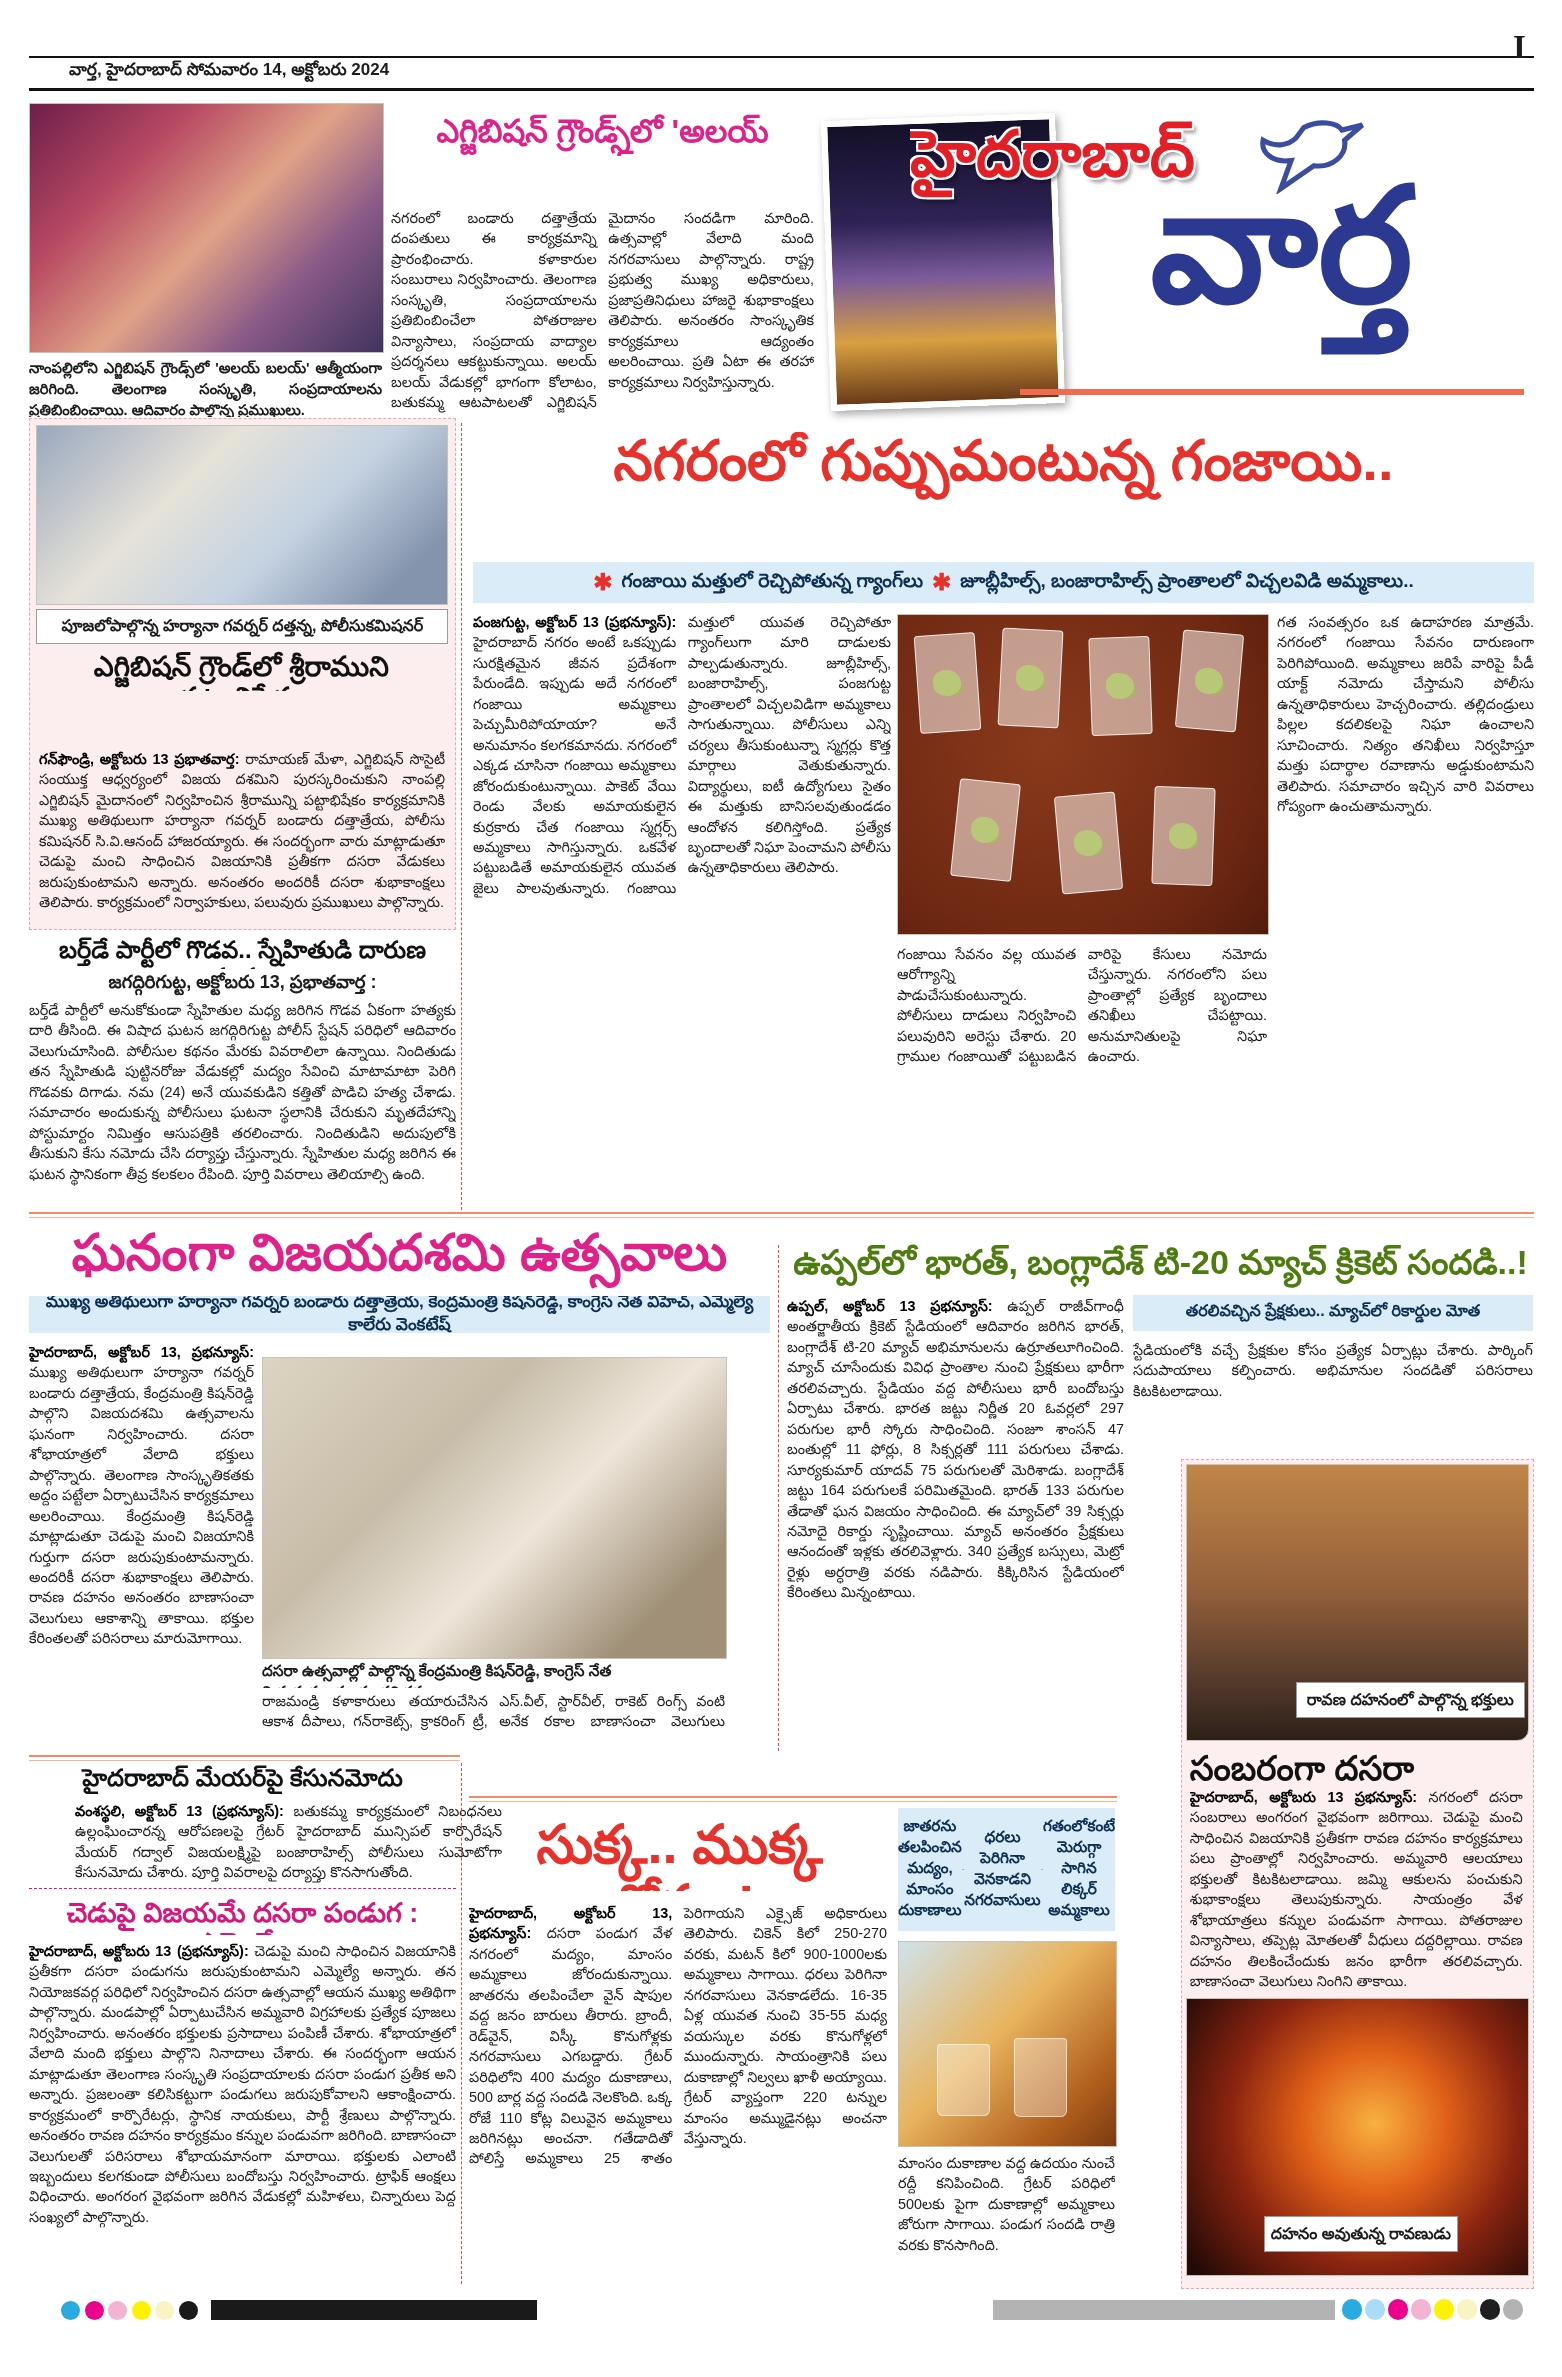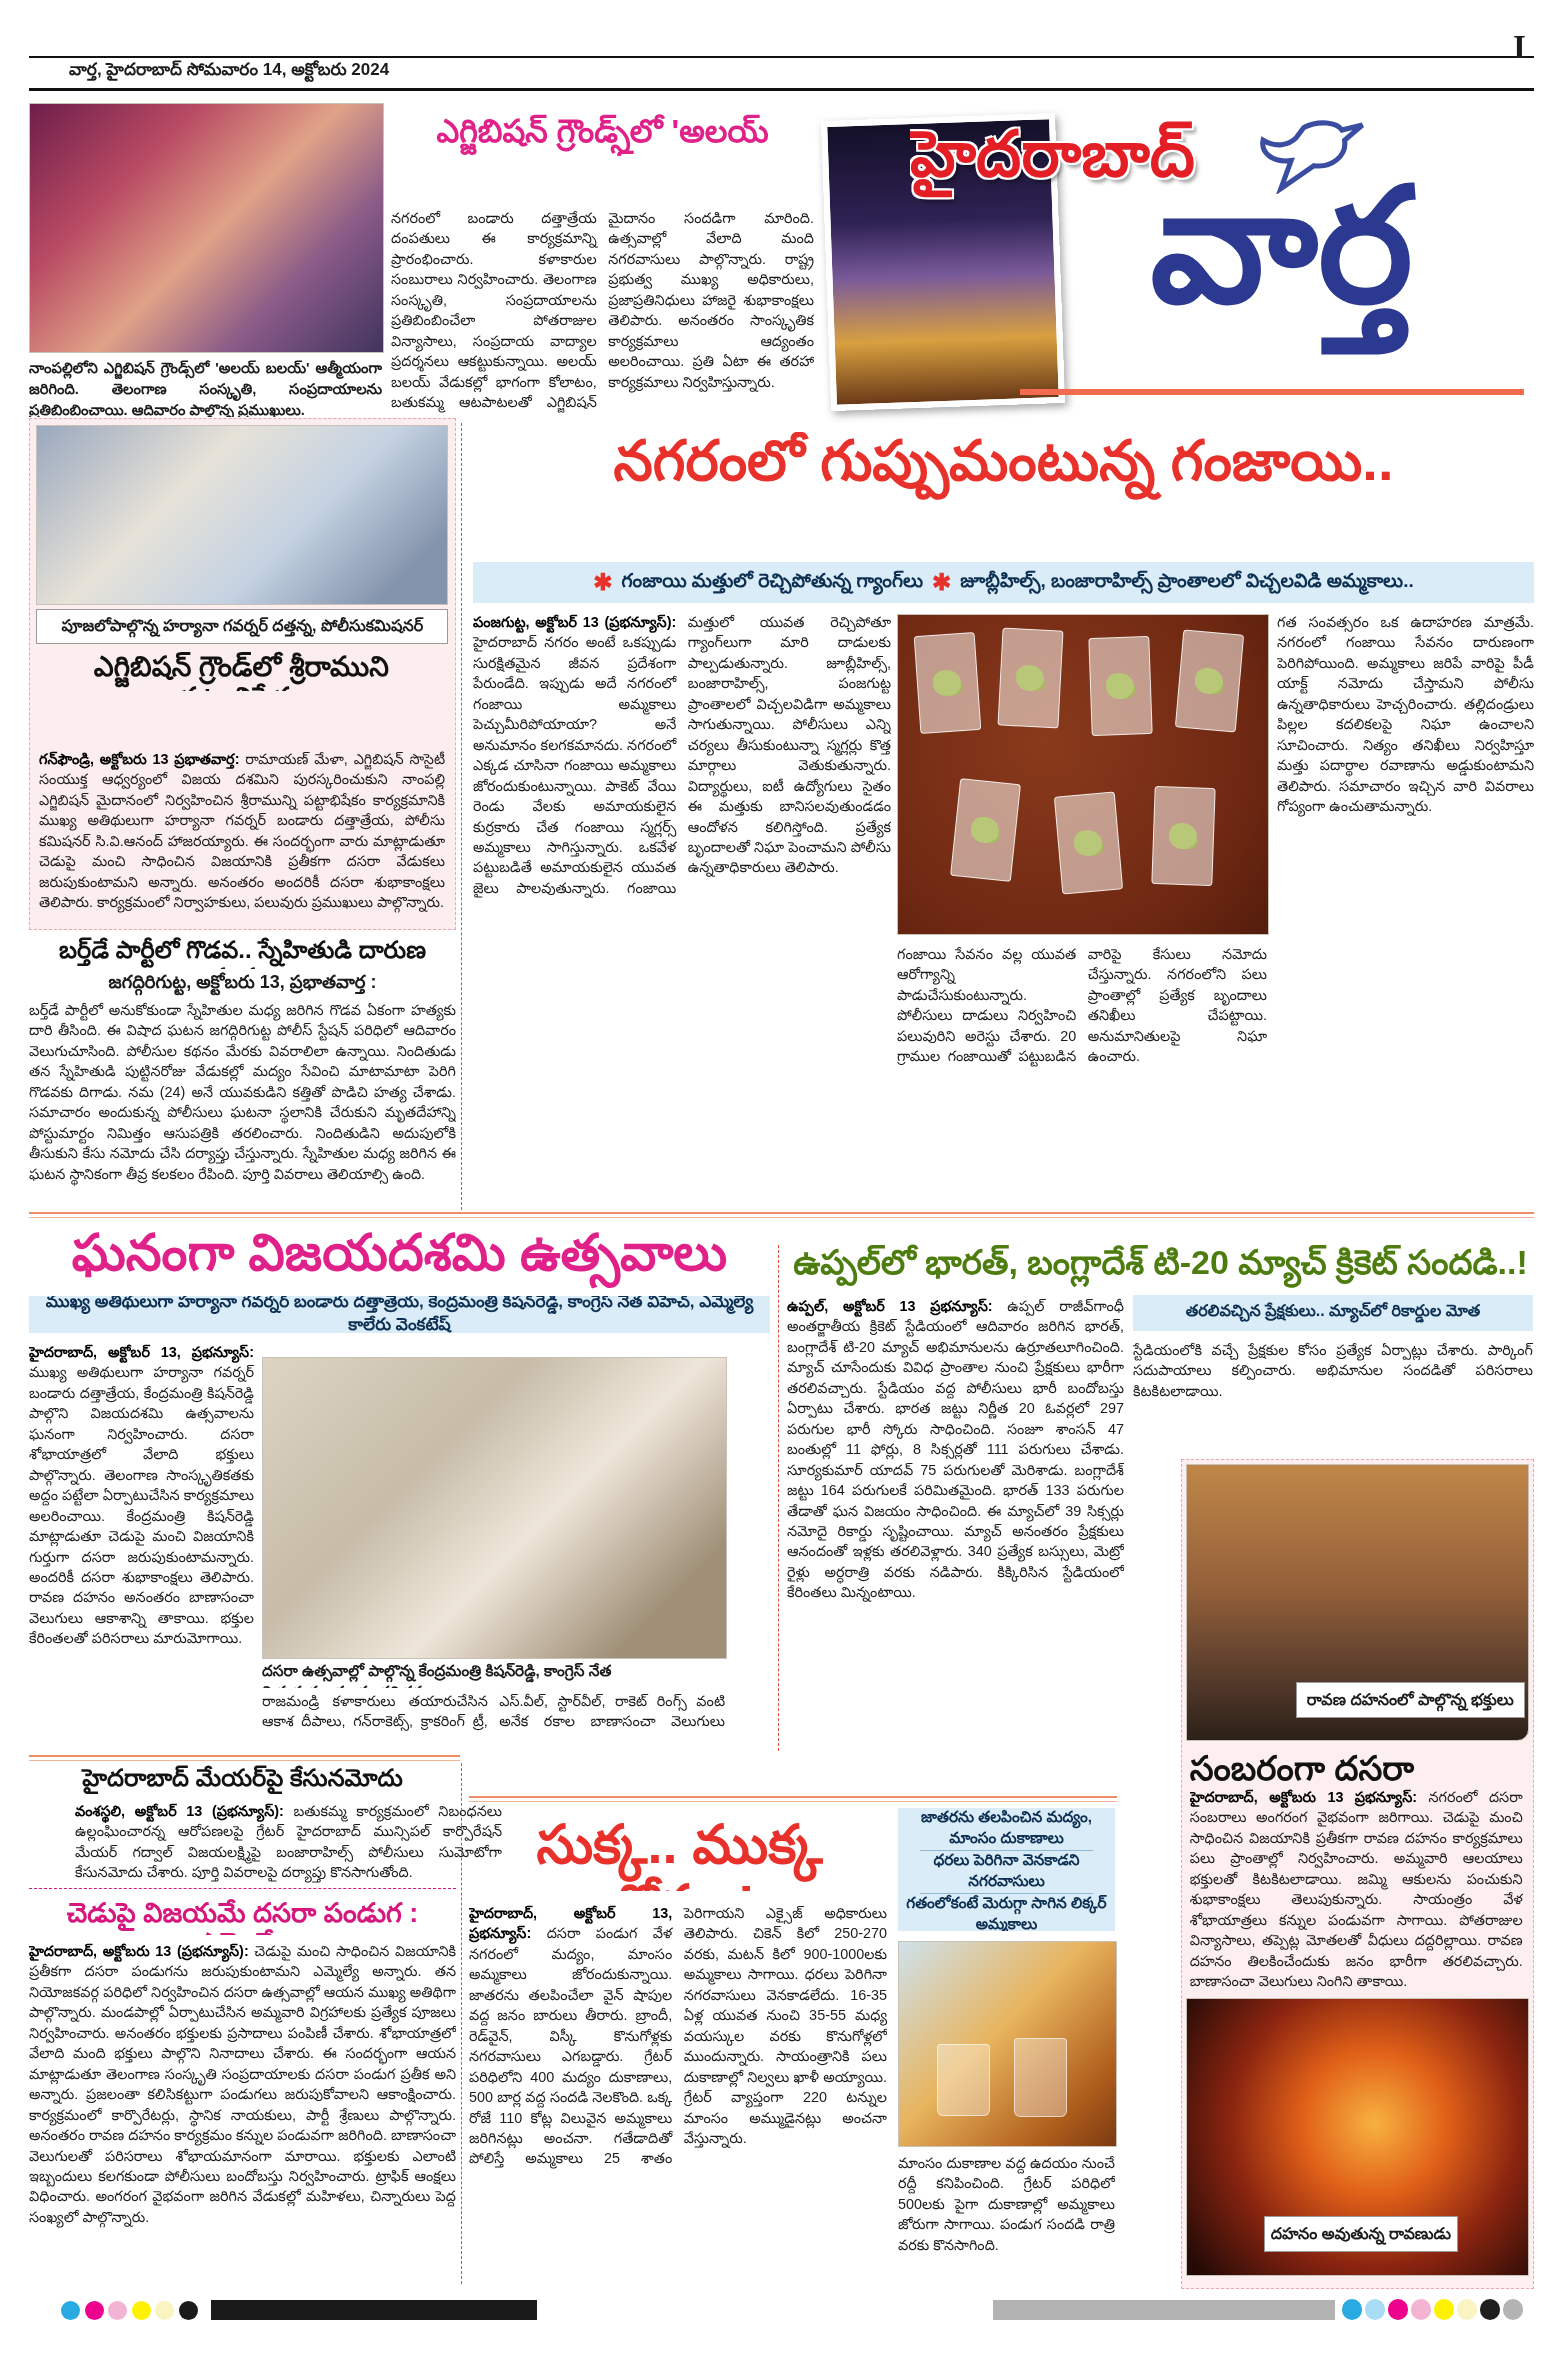--- a/index.html
+++ b/index.html
@@ -148,21 +148,21 @@
   <div class="abs body-txt" style="left:29px;top:1941px;width:427px;height:342px;">
     <b>హైదరాబాద్, అక్టోబరు 13 (ప్రభన్యూస్):</b>
     <span>చెడుపై మంచి సాధించిన విజయానికి ప్రతీకగా దసరా పండుగను జరుపుకుంటామని ఎమ్మెల్యే అన్నారు. తన నియోజకవర్గ పరిధిలో నిర్వహించిన దసరా ఉత్సవాల్లో ఆయన ముఖ్య అతిథిగా పాల్గొన్నారు. మండపాల్లో ఏర్పాటుచేసిన అమ్మవారి విగ్రహాలకు ప్రత్యేక పూజలు నిర్వహించారు. అనంతరం భక్తులకు ప్రసాదాలు పంపిణీ చేశారు. శోభాయాత్రలో వేలాది మంది భక్తులు పాల్గొని నినాదాలు చేశారు. ఈ సందర్భంగా ఆయన మాట్లాడుతూ తెలంగాణ సంస్కృతి సంప్రదాయాలకు దసరా పండుగ ప్రతీక అని అన్నారు. ప్రజలంతా కలిసికట్టుగా పండుగలు జరుపుకోవాలని ఆకాంక్షించారు. కార్యక్రమంలో కార్పొరేటర్లు, స్థానిక నాయకులు, పార్టీ శ్రేణులు పాల్గొన్నారు. అనంతరం రావణ దహనం కార్యక్రమం కన్నుల పండువగా జరిగింది. బాణాసంచా వెలుగులతో పరిసరాలు శోభాయమానంగా మారాయి. భక్తులకు ఎలాంటి ఇబ్బందులు కలగకుండా పోలీసులు బందోబస్తు నిర్వహించారు. ట్రాఫిక్ ఆంక్షలు విధించారు. అంగరంగ వైభవంగా జరిగిన వేడుకల్లో మహిళలు, చిన్నారులు పెద్ద సంఖ్యలో పాల్గొన్నారు.</span>
   </div>
 
   <div class="vdash" style="left:461px;top:1763px;height:521px;"></div>
 
   <div class="sep" style="left:469px;top:1796px;width:648px;"></div>
   <div class="abs headline" style="left:469px;top:1814px;width:421px;height:77px;font-size:54px;color:#e8312a;">సుక్క.. ముక్క జోరు..!</div>
   <div class="abs" style="left:898px;top:1808px;width:217px;height:123px;background:#d9ecf8;
-       display:flex;flex-direction:column;justify-content:space-evenly;align-items:center;text-align:center;
+       display:flex;flex-direction:row;justify-content:space-evenly;align-items:center;text-align:center;
        font-weight:700;color:#0d2f52;font-size:15.3px;overflow:hidden;">
     <div>జాతరను తలపించిన మద్యం, మాంసం దుకాణాలు</div>
     <div style="width:80%;border-top:0.6px solid #8fb8d2;"></div>
     <div>ధరలు పెరిగినా వెనకాడని నగరవాసులు</div>
     <div style="width:80%;border-top:0.6px solid #8fb8d2;"></div>
     <div>గతంలోకంటే మెరుగ్గా సాగిన లిక్కర్ అమ్మకాలు</div>
   </div>
   <div class="abs body-txt cols2" style="left:469px;top:1903px;width:418px;height:381px;">
     <b>హైదరాబాద్, అక్టోబర్ 13, ప్రభన్యూస్:</b>
     <span>దసరా పండుగ వేళ నగరంలో మద్యం, మాంసం అమ్మకాలు జోరందుకున్నాయి. జాతరను తలపించేలా వైన్ షాపుల వద్ద జనం బారులు తీరారు. బ్రాందీ, రెడ్‌వైన్, విస్కీ కొనుగోళ్లకు నగరవాసులు ఎగబడ్డారు. గ్రేటర్ పరిధిలోని 400 మద్యం దుకాణాలు, 500 బార్ల వద్ద సందడి నెలకొంది. ఒక్క రోజే 110 కోట్ల విలువైన అమ్మకాలు జరిగినట్లు అంచనా. గతేడాదితో పోలిస్తే అమ్మకాలు 25 శాతం పెరిగాయని ఎక్సైజ్ అధికారులు తెలిపారు. చికెన్ కిలో 250-270 వరకు, మటన్ కిలో 900-1000లకు అమ్మకాలు సాగాయి. ధరలు పెరిగినా నగరవాసులు వెనకాడలేదు. 16-35 ఏళ్ల యువత నుంచి 35-55 మధ్య వయస్కుల వరకు కొనుగోళ్లలో ముందున్నారు. సాయంత్రానికి పలు దుకాణాల్లో నిల్వలు ఖాళీ అయ్యాయి. గ్రేటర్ వ్యాప్తంగా 220 టన్నుల మాంసం అమ్ముడైనట్లు అంచనా వేస్తున్నారు.</span>

